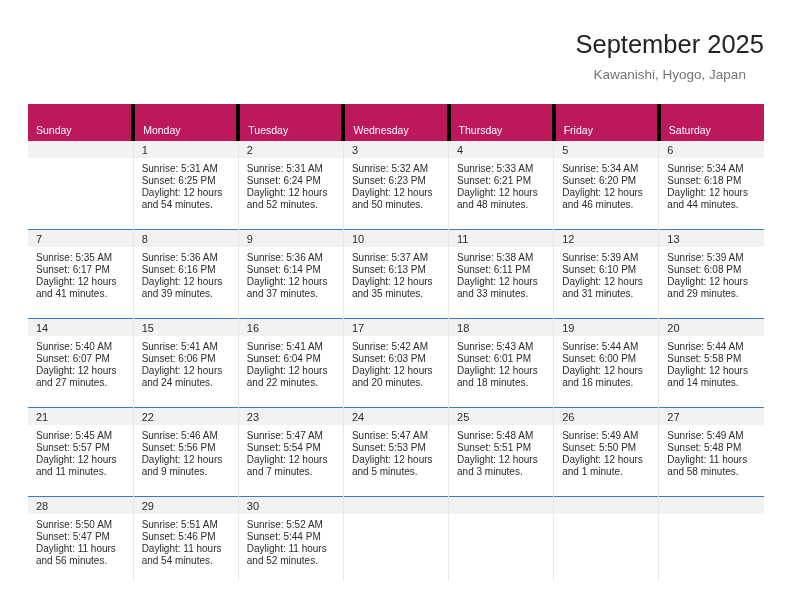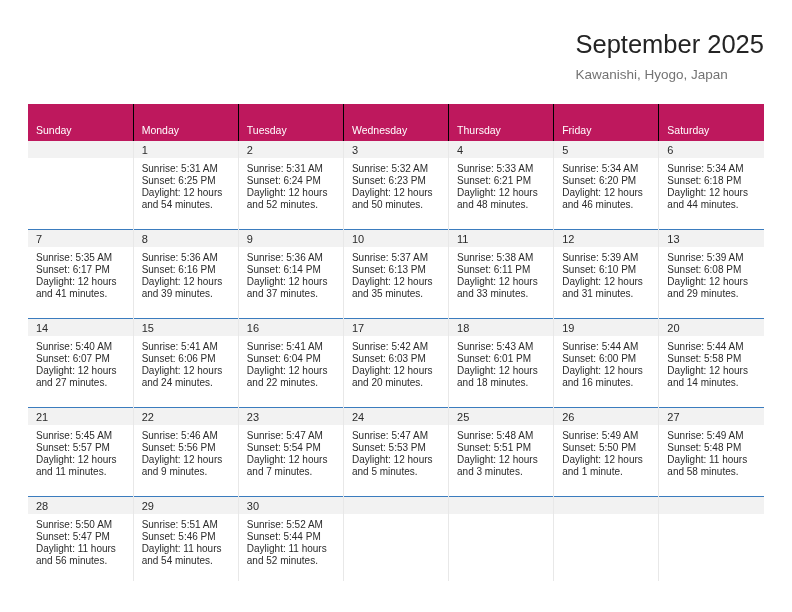--- a/index.html
+++ b/index.html
@@ -61,21 +61,21 @@
     width: 0;
     height: 0;
     border-left: 36px solid #1763a8;
     border-bottom: 25px solid transparent;
   }
 
   .title-block {
     position: absolute;
     right: 0;
     top: 0;
-    text-align: left;
+    text-align: center;
   }
   .cal-title {
     font-size: 25.5px;
     font-weight: normal;
     color: #242424;
     line-height: 32px;
     white-space: nowrap;
   }
   .cal-subtitle {
     font-size: 13.5px;
@@ -100,21 +100,21 @@
     color: #ffffff;
     font-size: 10.5px;
     font-weight: normal;
     text-align: left;
     padding: 20px 0 5px 8px;
     height: 12px;
     border: none;
     box-sizing: border-box;
   }
   .dow-row th.col-sep {
-    border-left: 1px solid #000000;
+    border-left: 4px solid #000000;
     margin-top: 42px;
   }
 
   .week-row td {
     vertical-align: top;
     padding: 0;
     border-top: 1px solid #3b7cbe;
     border-left: 1px solid #e8e8e8;
     width: 105.14px;
     box-sizing: border-box;

